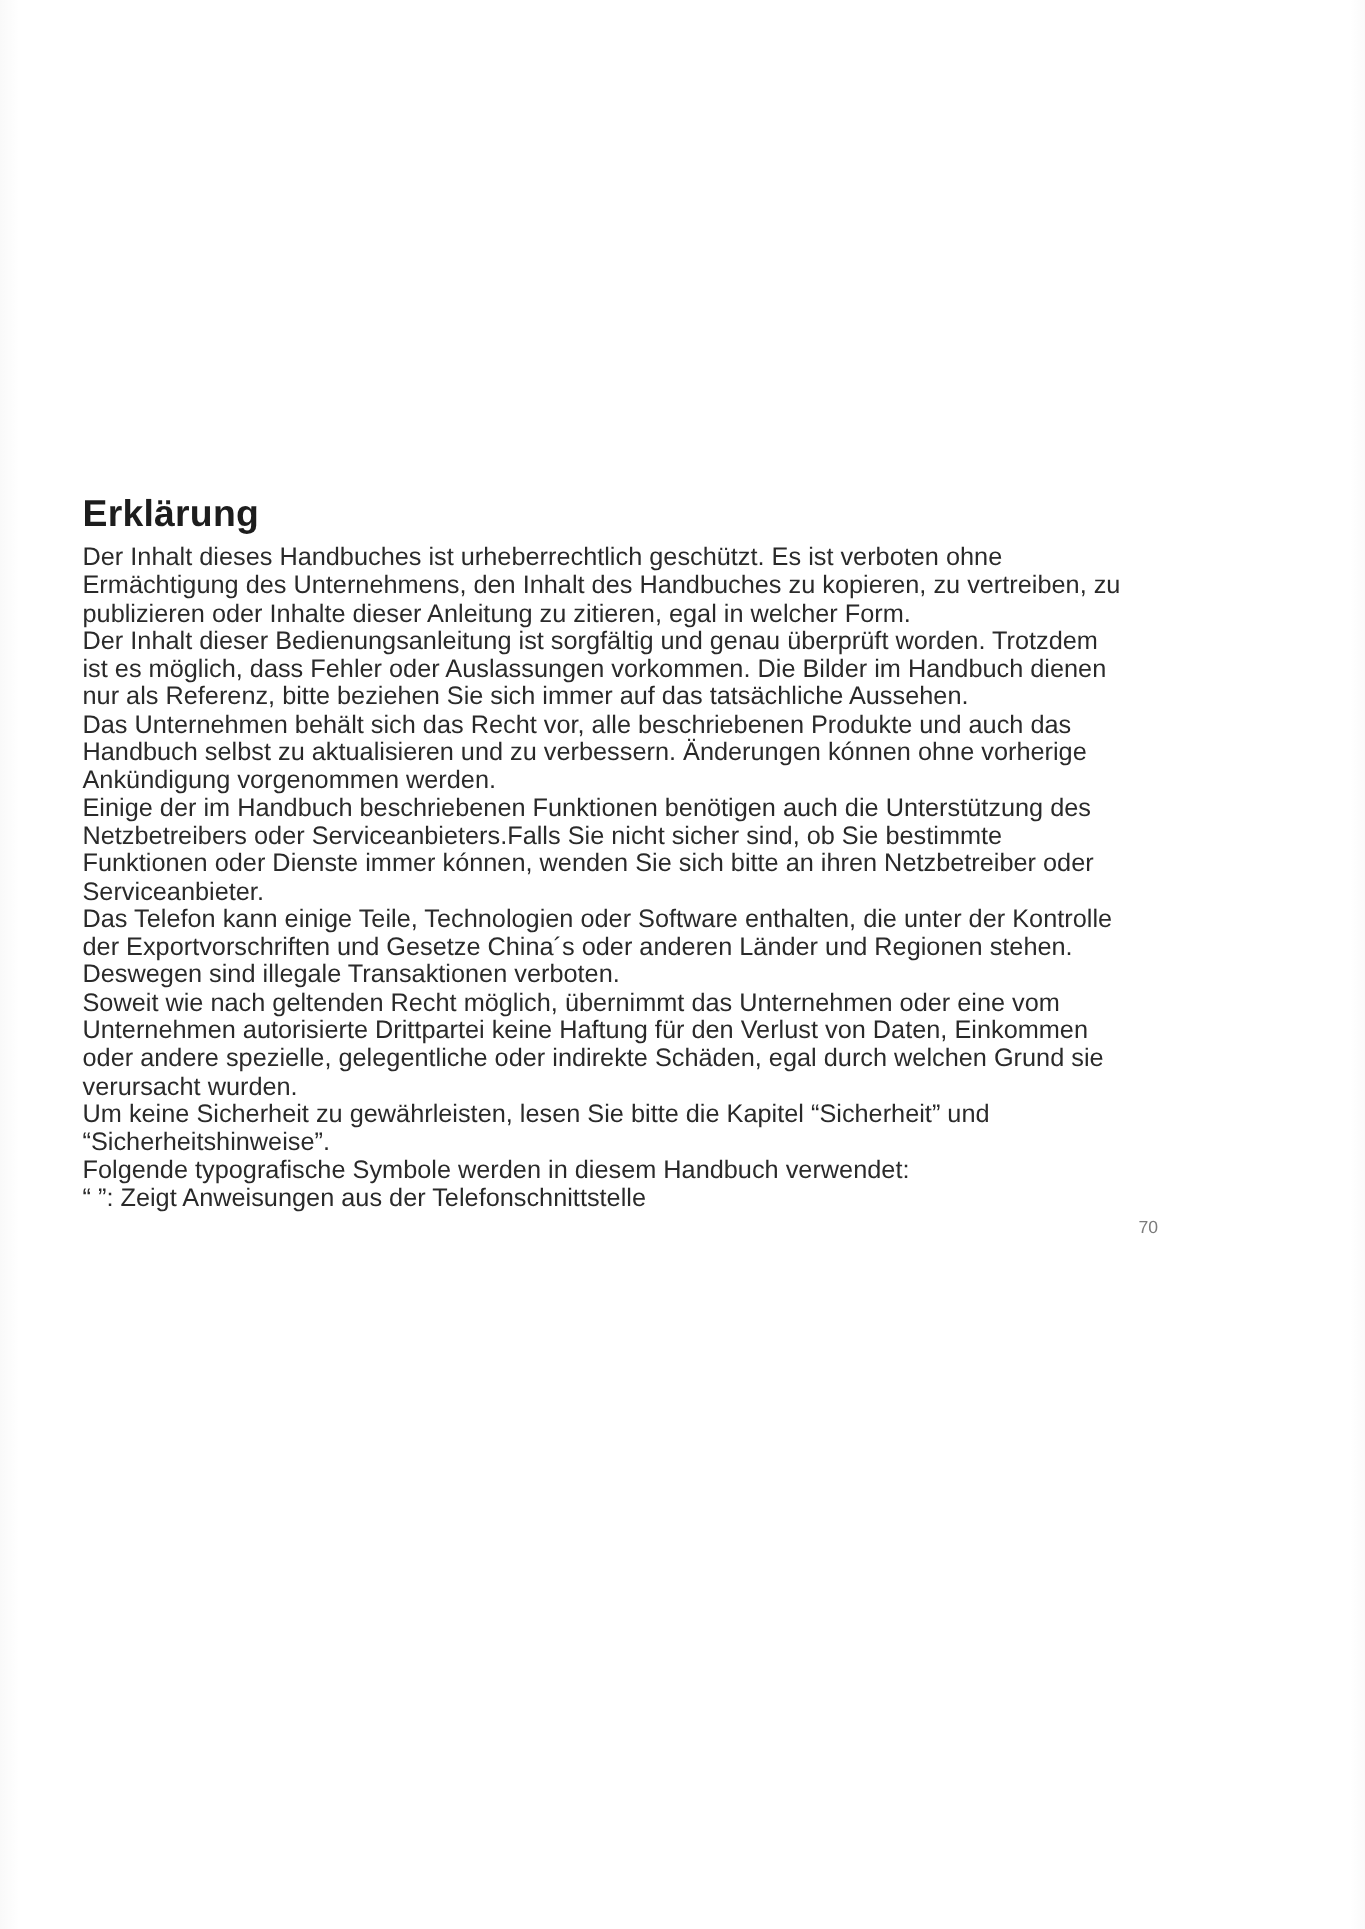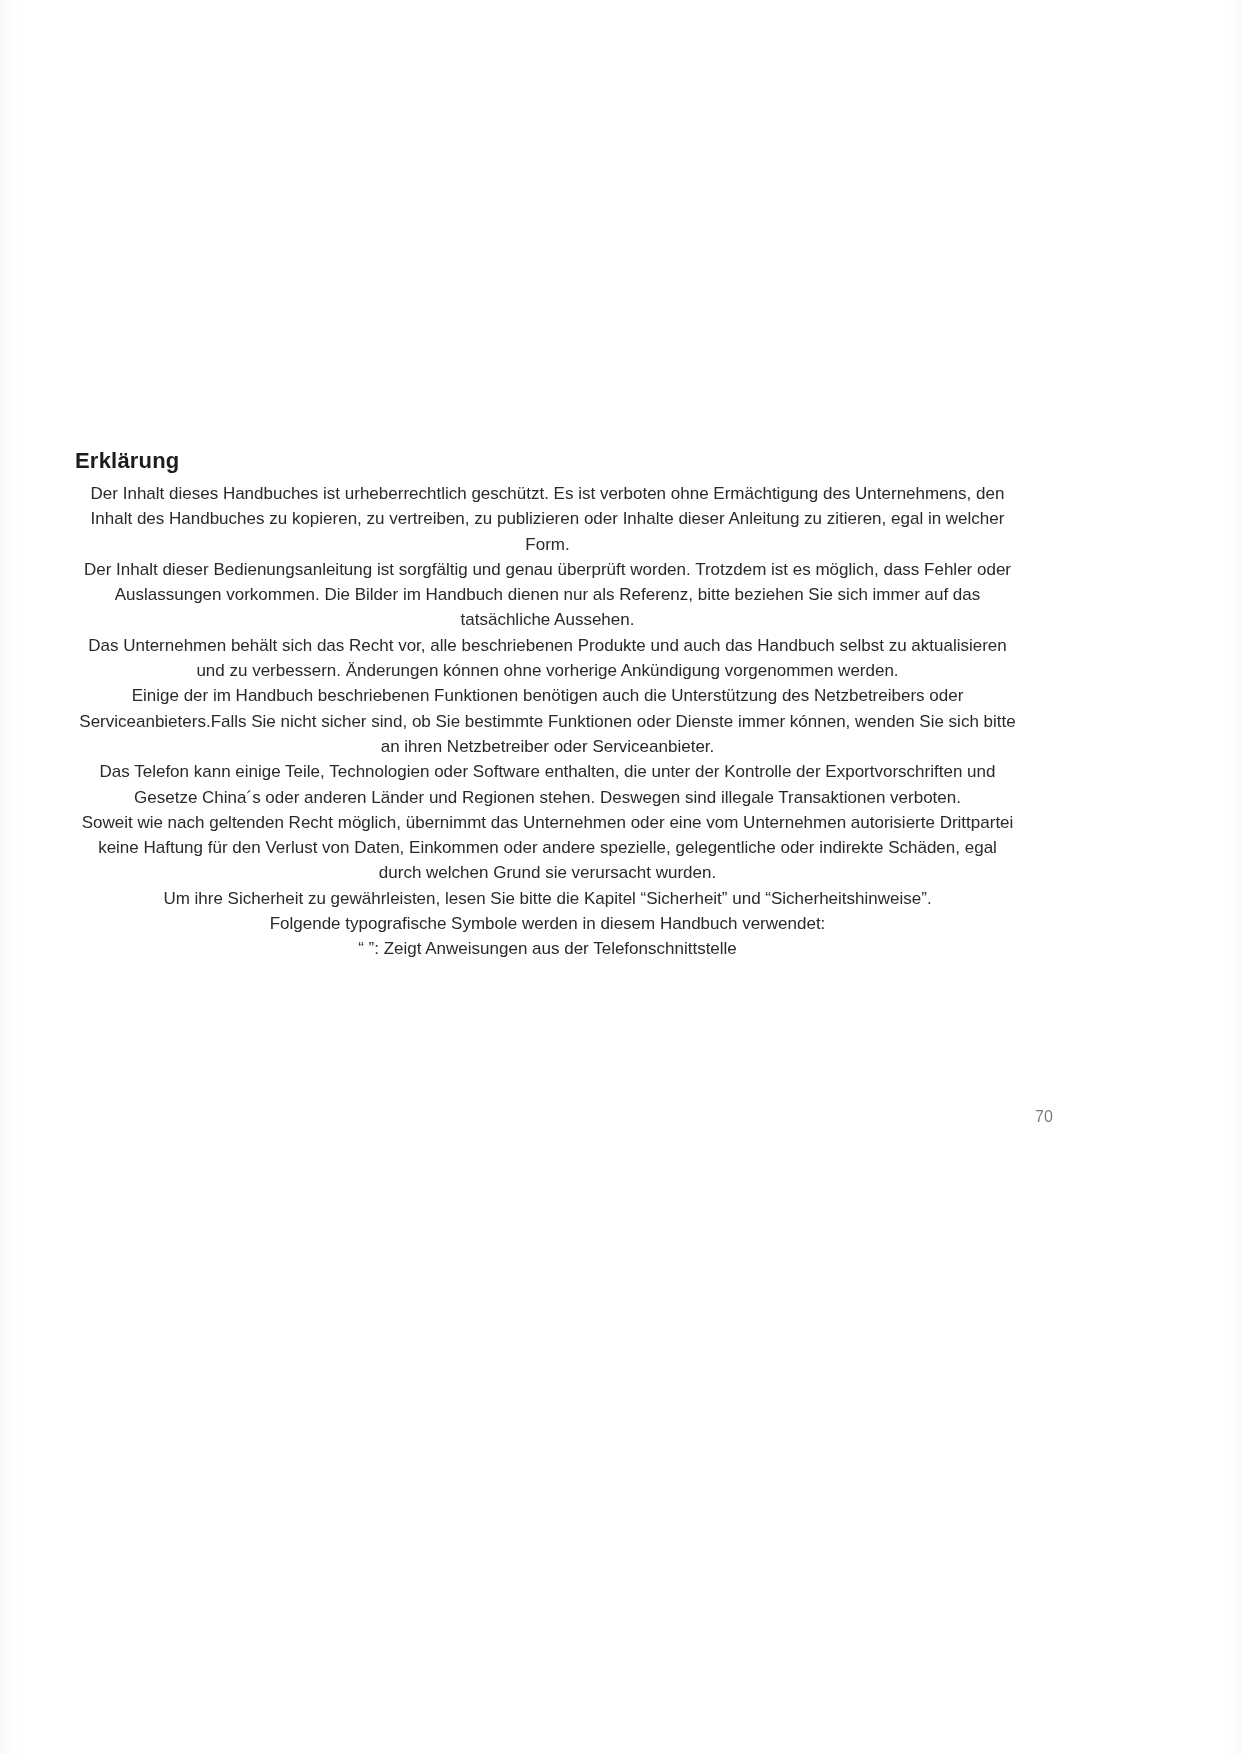--- a/index.html
+++ b/index.html
@@ -26,32 +26,31 @@
       linear-gradient(to left, rgba(0,0,0,0.02), rgba(0,0,0,0) 14px);
     pointer-events: none;
   }
   .content {
     position: absolute;
     left: 75px;
     top: 448px;
     width: 945px;
   }
   .heading {
-    font-size: 22px;
+    font-size: 34px;
     font-weight: bold;
     color: #1d1d1d;
     margin: 0 0 7px 0;
     letter-spacing: 0.2px;
   }
   .para {
     margin: 0;
-    font-size: 17px;
+    font-size: 23px;
     line-height: 25.3px;
     color: #2a2a2a;
-    text-align: center;
   }
   .page-number {
     position: absolute;
     left: 1035px;
     top: 1108px;
     font-size: 16px;
     color: #7b7b7b;
   }
 </style>
 </head>
@@ -60,19 +59,19 @@
 <div class="page">
   <div class="content">
     <h1 class="heading">Erklärung</h1>
     <div>
         <p class="para">Der Inhalt dieses Handbuches ist urheberrechtlich geschützt. Es ist verboten ohne Ermächtigung des Unternehmens, den Inhalt des Handbuches zu kopieren, zu vertreiben, zu publizieren oder Inhalte dieser Anleitung zu zitieren, egal in welcher Form.</p>
         <p class="para">Der Inhalt dieser Bedienungsanleitung ist sorgfältig und genau überprüft worden. Trotzdem ist es möglich, dass Fehler oder Auslassungen vorkommen. Die Bilder im Handbuch dienen nur als Referenz, bitte beziehen Sie sich immer auf das tatsächliche Aussehen.</p>
         <p class="para">Das Unternehmen behält sich das Recht vor, alle beschriebenen Produkte und auch das Handbuch selbst zu aktualisieren und zu verbessern. Änderungen kónnen ohne vorherige Ankündigung vorgenommen werden.</p>
         <p class="para">Einige der im Handbuch beschriebenen Funktionen benötigen auch die Unterstützung des Netzbetreibers oder Serviceanbieters.Falls Sie nicht sicher sind, ob Sie bestimmte Funktionen oder Dienste immer kónnen, wenden Sie sich bitte an ihren Netzbetreiber oder Serviceanbieter.</p>
         <p class="para">Das Telefon kann einige Teile, Technologien oder Software enthalten, die unter der Kontrolle der Exportvorschriften und Gesetze China´s oder anderen Länder und Regionen stehen. Deswegen sind illegale Transaktionen verboten.</p>
         <p class="para">Soweit wie nach geltenden Recht möglich, übernimmt das Unternehmen oder eine vom Unternehmen autorisierte Drittpartei keine Haftung für den Verlust von Daten, Einkommen oder andere spezielle, gelegentliche oder indirekte Schäden, egal durch welchen Grund sie verursacht wurden.</p>
-        <p class="para">Um ihre Sicherheit zu gewährleisten, lesen Sie bitte die Kapitel “Sicherheit” und “Sicherheitshinweise”.</p>
+        <p class="para">Um keine Sicherheit zu gewährleisten, lesen Sie bitte die Kapitel “Sicherheit” und “Sicherheitshinweise”.</p>
         <p class="para">Folgende typografische Symbole werden in diesem Handbuch verwendet:</p>
         <p class="para">“ ”: Zeigt Anweisungen aus der Telefonschnittstelle</p>
       </div>
   </div>
   <div class="page-number">70</div>
 </div>
 
 </body></html>

